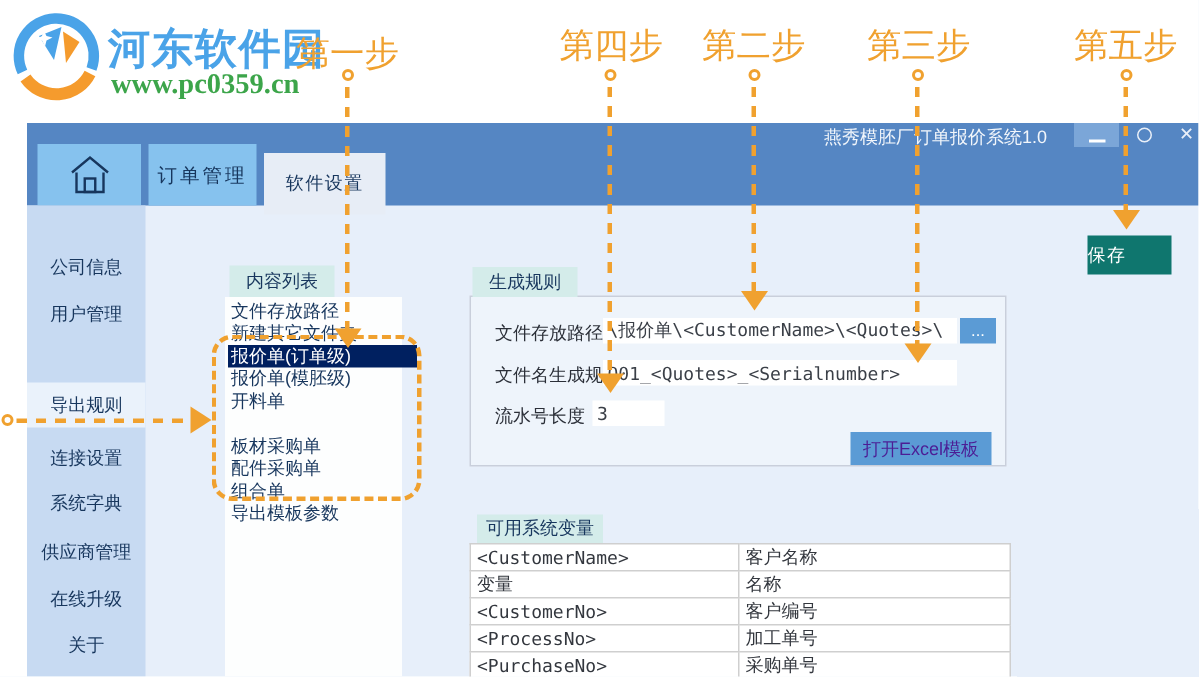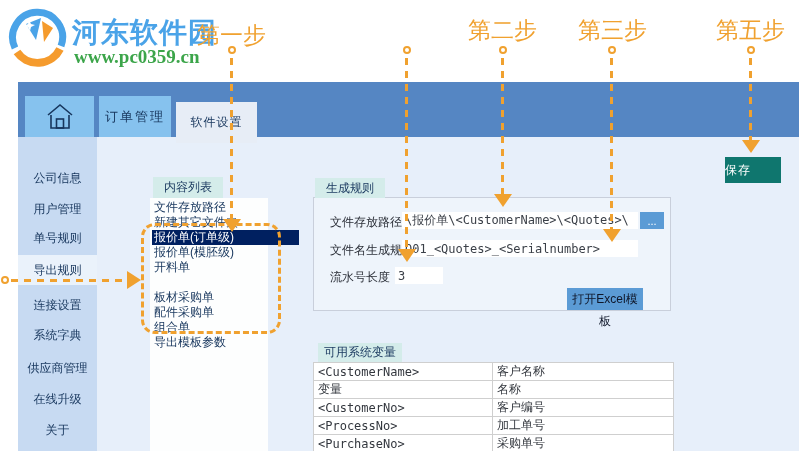--- a/index.html
+++ b/index.html
@@ -64,37 +64,37 @@
                text-align:center; font-size:12px; color:#17365d;margin-top:23px; }
   .side-item.sel { background:#eaf2fb; }
 
   
   .list-panel { position:absolute; left:132px; top:116px; width:118px; height:253px; background:#fdfefe; }
   .list-tab { position:absolute; left:135px; top:95px; width:70px; height:21px;
               background:#d4ecea; color:#17365d; font-size:12px; text-align:center;
               line-height:21px; z-index:2; }
   .list-item { position:absolute; left:134px; width:114px; height:15px; line-height:15px;
                font-size:12px; color:#17365d; white-space:nowrap; padding-left:2px; z-index:2; }
-  .list-item.sel { background:#002060; color:#ffffff; width:147px; }
+  .list-item.sel { background:#002060; color:#ffffff; width:126px; }
 
   
   .gen-tab { position:absolute; left:297px; top:96px; width:70px; height:20px;
              background:#d4ecea; color:#17365d; font-size:12px; text-align:center;
              line-height:20px; z-index:3; }
   .gen-panel { position:absolute; left:295px; top:115px; width:358px; height:114px;
                background:#eef4fb; border:1px solid #c9cfdb; }
   .fld-label { position:absolute; font-size:12px; color:#2b2f38; white-space:nowrap; }
   .fld-input { position:absolute; background:#ffffff; border:none; font-size:12px;
                color:#3a3f47; font-family:"DejaVu Sans Mono", monospace; padding:0 3px;
                height:17px; }
   .btn-browse { position:absolute; left:622px; top:130px; width:24px; height:17px;
                 background:#5b9bd5; color:#fff; font-size:11px; text-align:center;
                 line-height:14px; border:none; }
-  .btn-excel { position:absolute; left:549px; top:206px; width:76px; height:22px;
-               background:#5b9bd5; color:#0f172a; font-size:12px; text-align:center;
+  .btn-excel { position:absolute; left:549px; top:206px; width:94px; height:22px;
+               background:#5b9bd5; color:#4c1d95; font-size:12px; text-align:center;
                line-height:22px; border:none; }
   .btn-save { position:absolute; left:707px; top:75px; width:56px; height:26px;
               background:#0f766e; color:#fff; font-size:12px; text-align:left;
               line-height:26px; border:none; letter-spacing:1px; }
 
   
   .vars-tab { position:absolute; left:300px; top:261px; width:84px; height:19px;
               background:#d4ecea; color:#17365d; font-size:12px; text-align:center;
               line-height:19px; z-index:2; }
   .vars-table { position:absolute; left:295px; top:280px; width:361px;
@@ -126,20 +126,21 @@
     </svg>
     <div class="wm-name">河东软件园</div>
     <div class="wm-url">www.pc0359.cn</div>
   </div>
 
   <div class="step-label" style="left:197px; top:20px;">第一步</div>
   <div class="dot" style="left:228px; top:46px;"></div>
   <div class="vline" style="left:230px; top:58px; height:162px;"></div>
   <div class="arr-down" style="left:223px; top:219px;"></div>
 
+  <div class="step-label" style="left:373px; top:15px;">第四步</div>
   <div class="dot" style="left:403px; top:46px;"></div>
   <div class="vline" style="left:405px; top:58px; height:192px;"></div>
   <div class="arr-down" style="left:398px; top:249px;"></div>
 
   <div class="step-label" style="left:468px; top:15px;">第二步</div>
   <div class="dot" style="left:499px; top:46px;"></div>
   <div class="vline" style="left:501px; top:58px; height:137px;"></div>
   <div class="arr-down" style="left:494px; top:194px;"></div>
 
   <div class="step-label" style="left:578px; top:15px;">第三步</div>
@@ -154,36 +155,41 @@
 
   <div class="dot" style="left:1px; top:276px;"></div>
   <div class="hline" style="left:11px; top:279px; width:115px;"></div>
   <div class="arr-right" style="left:127px; top:271px;"></div>
 
   <div class="hl-box"></div>
 
   <div id="win">
 
     <div class="win-head">
+      <div class="titlebar">
+        <span class="title-text">燕秀模胚厂订单报价系统1.0</span>
+        <span class="btn-min"><span class="bar"></span></span>
+        <span class="btn-restore"></span>
+        <span class="btn-close">✕</span>
+      </div>
 
       <div class="tab-home">
         <svg class="house-svg" width="28" height="27" viewBox="0 0 28 27">
           <path d="M2 12 L14 2 L26 12" fill="none" stroke="#17365d" stroke-width="1.6"></path>
           <path d="M5 12 L5 25 L23 25 L23 12" fill="none" stroke="#17365d" stroke-width="1.6"></path>
           <rect x="10.5" y="16" width="7" height="9" fill="none" stroke="#17365d" stroke-width="1.6"></rect>
         </svg>
       </div>
       <div class="tab-order">订单管理</div>
     </div>
     <div class="tab-settings">软件设置</div>
 
     <div class="sidebar">
       <div class="side-item" style="top:3px;">公司信息</div>
       <div class="side-item" style="top:34px;">用户管理</div>
-      <div class="side-item" style="top:63px;">单号规则</div>
       <div class="side-item sel" style="top:95px;">导出规则</div>
       <div class="side-item" style="top:130px;">连接设置</div>
       <div class="side-item" style="top:160px;">系统字典</div>
       <div class="side-item" style="top:193px;">供应商管理</div>
       <div class="side-item" style="top:224px;">在线升级</div>
       <div class="side-item" style="top:255px;">关于</div>
 
     </div>
 
     <div class="list-tab">内容列表</div>

